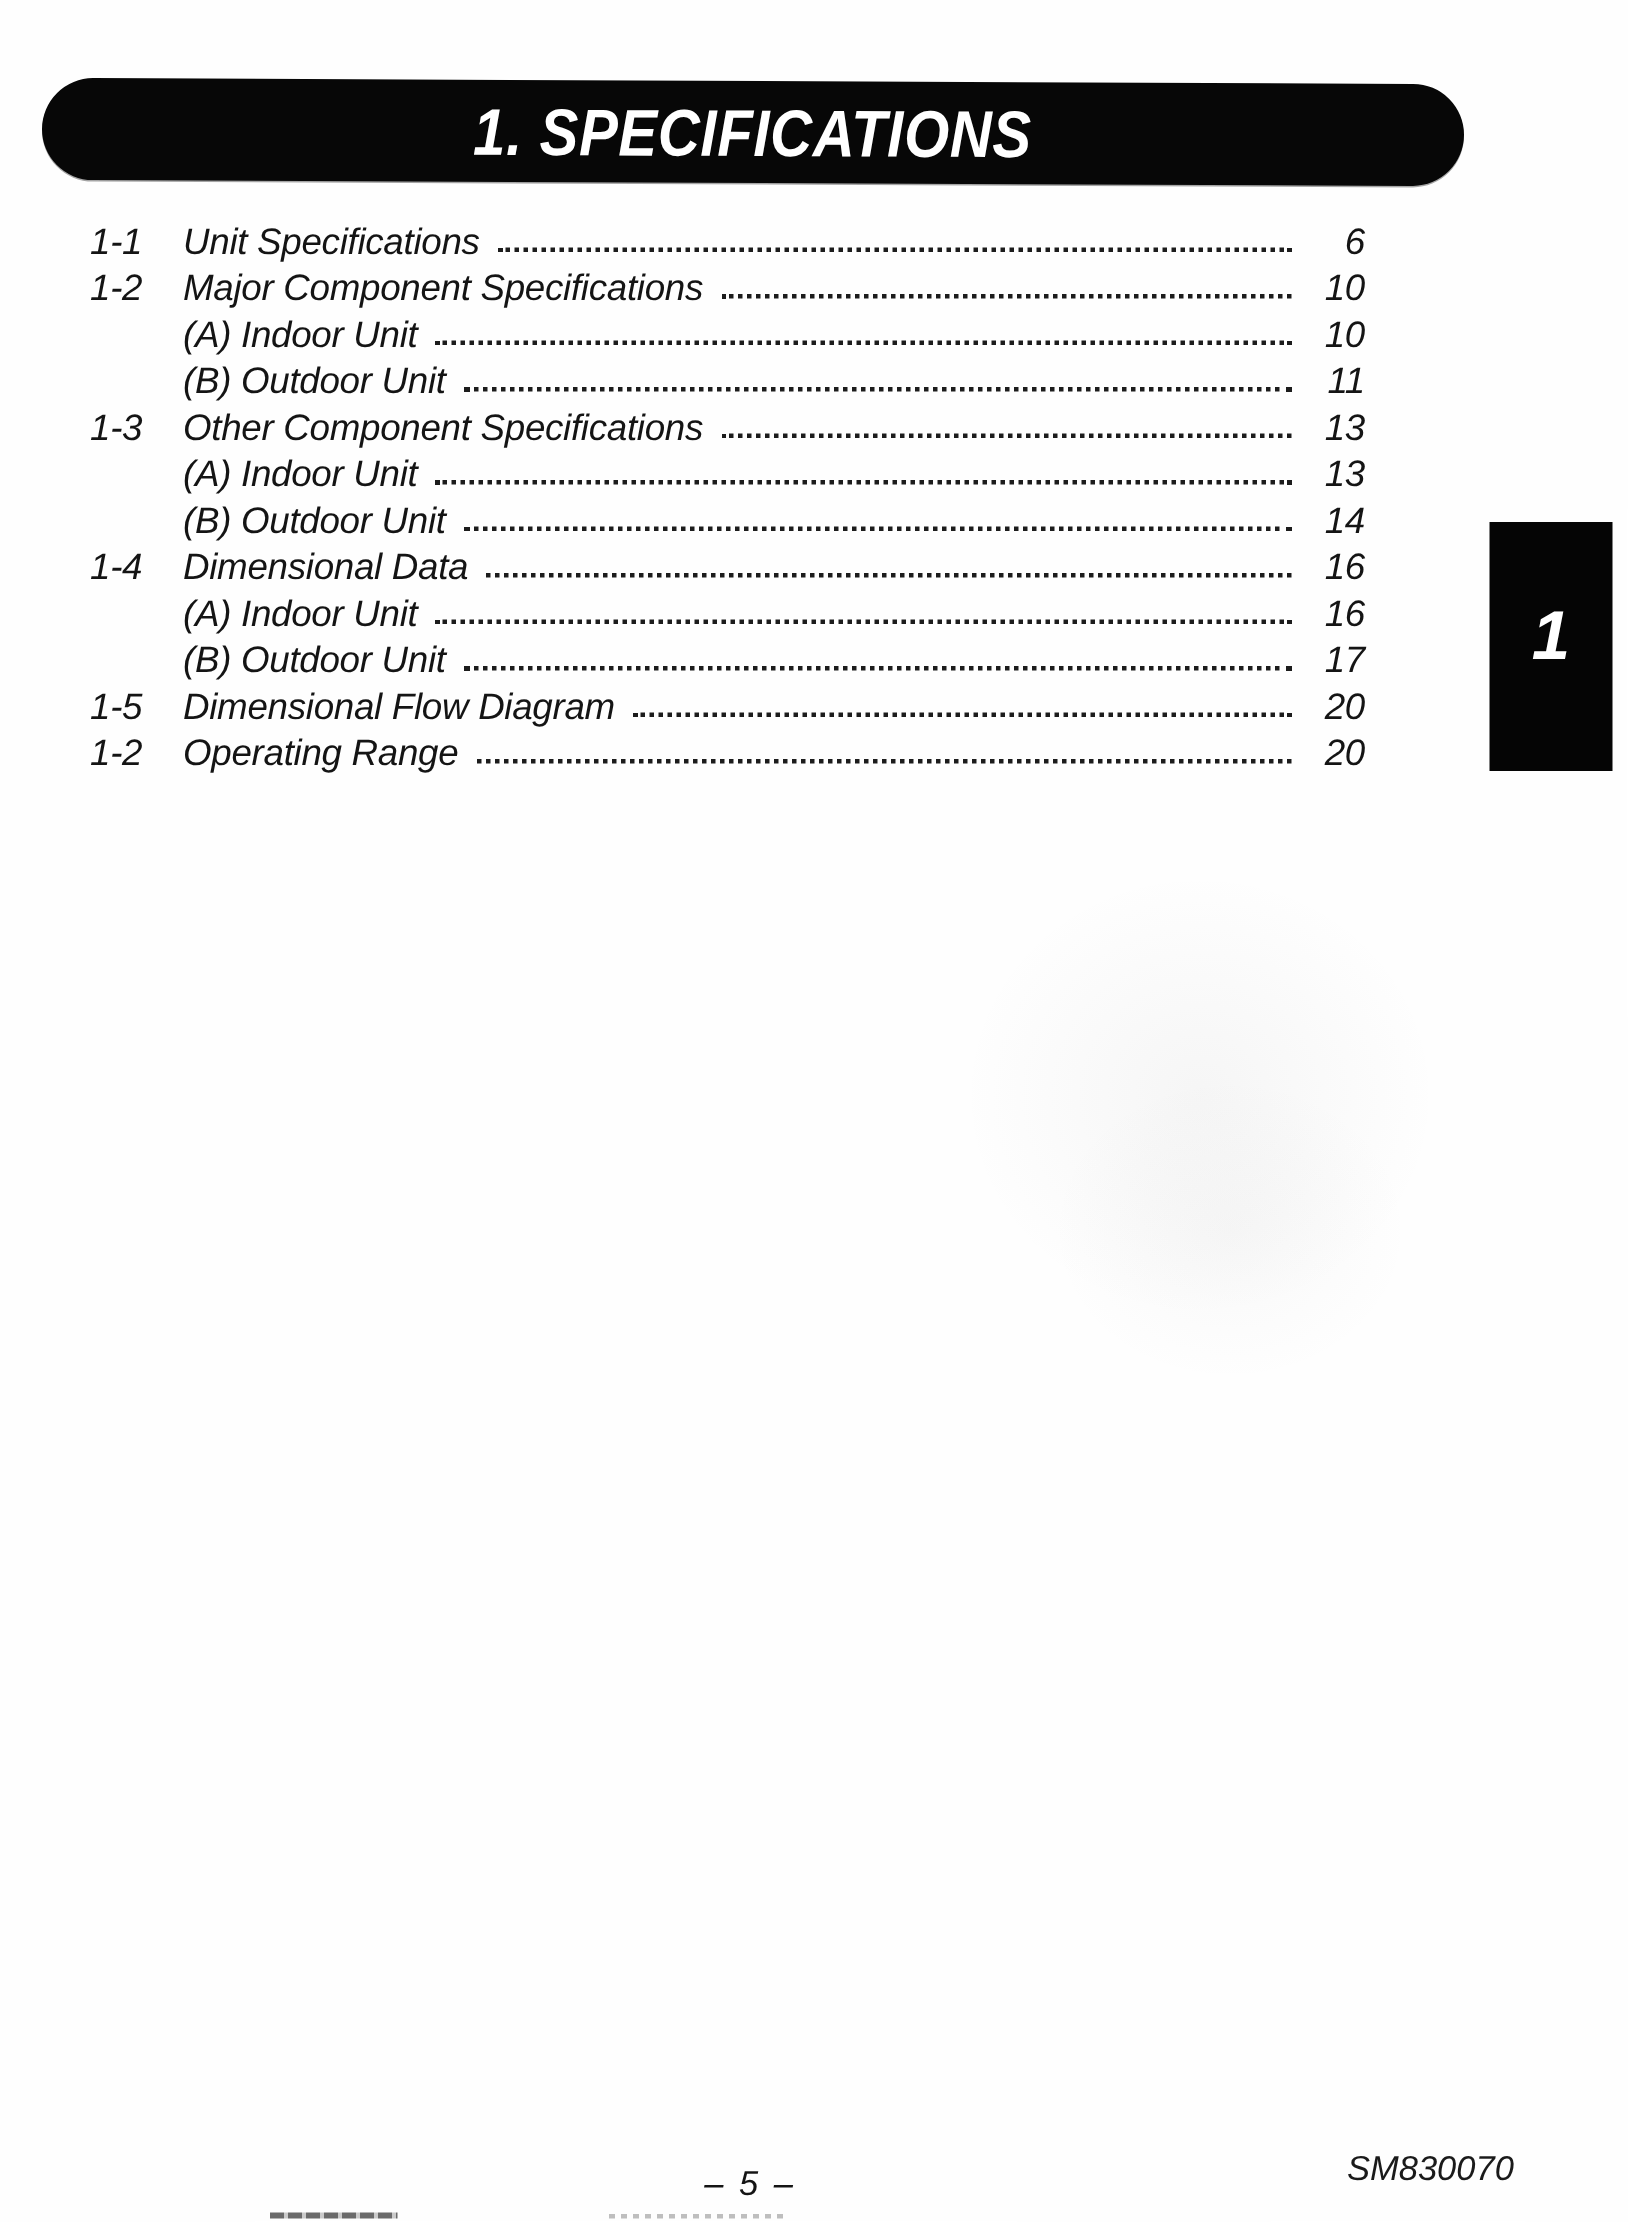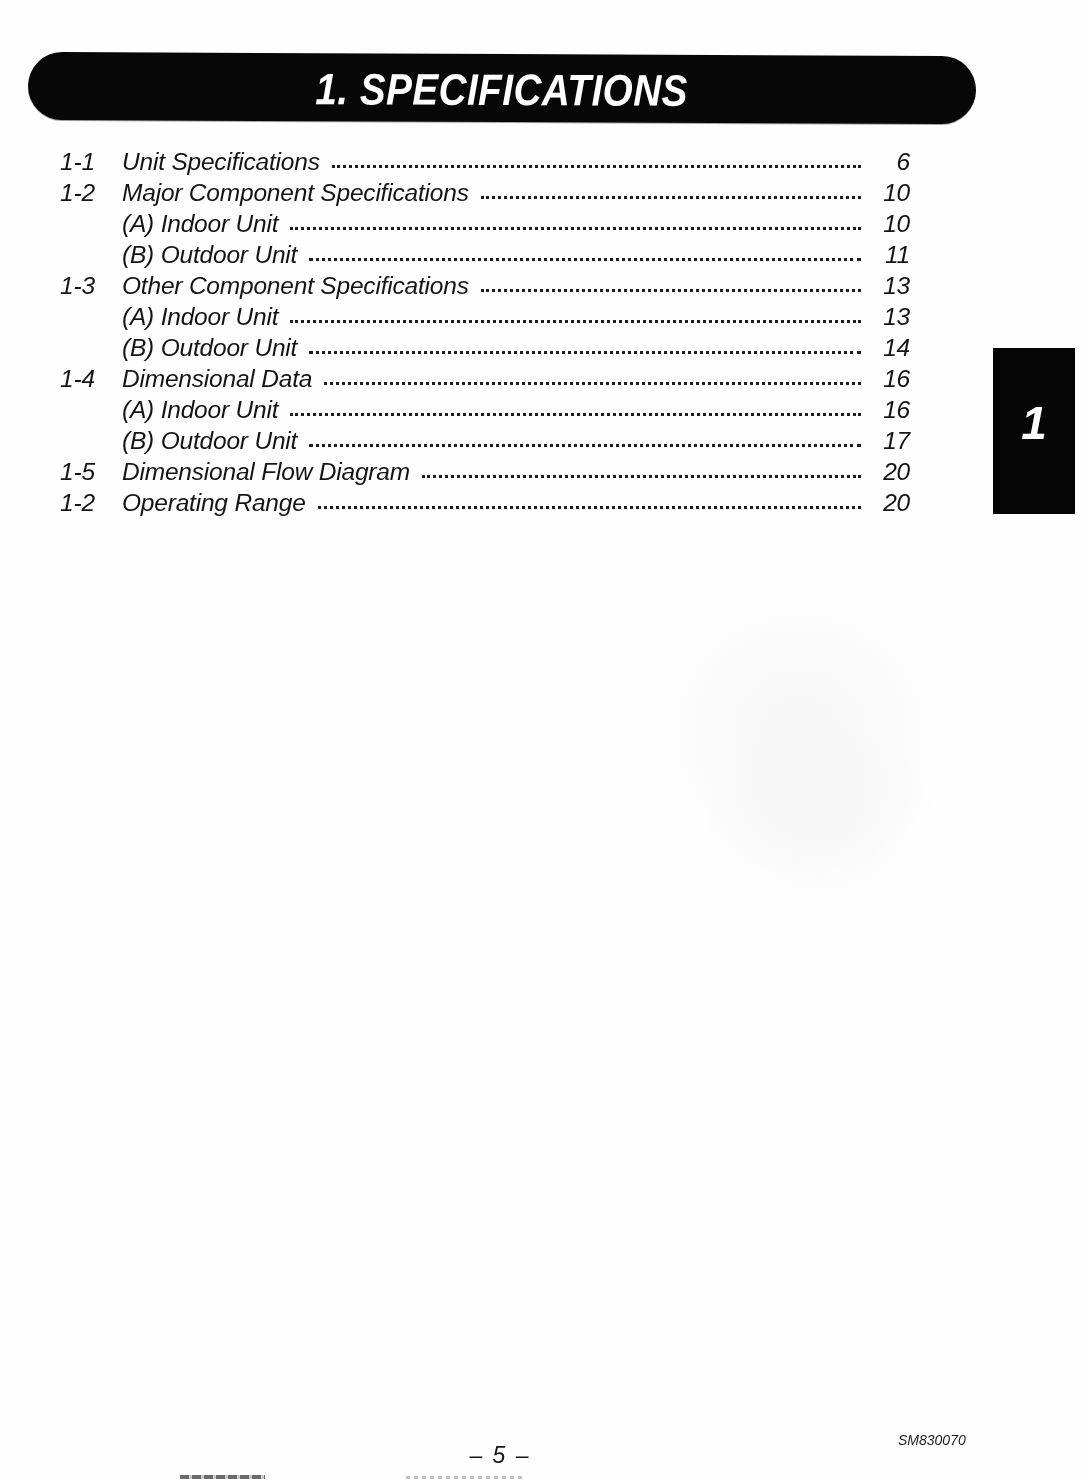--- a/index.html
+++ b/index.html
@@ -108,21 +108,21 @@
     text-align: center;
     font-size: 23px;
     color: #141414;
     letter-spacing: 2px;
     white-space: nowrap;
   }
   .footer-doc-number {
     position: absolute;
     left: 898px;
     top: 1432px;
-    font-size: 14px;
+    font-size: 23px;
     color: #1a1a1a;
     white-space: nowrap;
     text-align: right;
   }
 
   
   .scan-line-a {
     position: absolute;
     left: 180px;
     top: 1475px;

